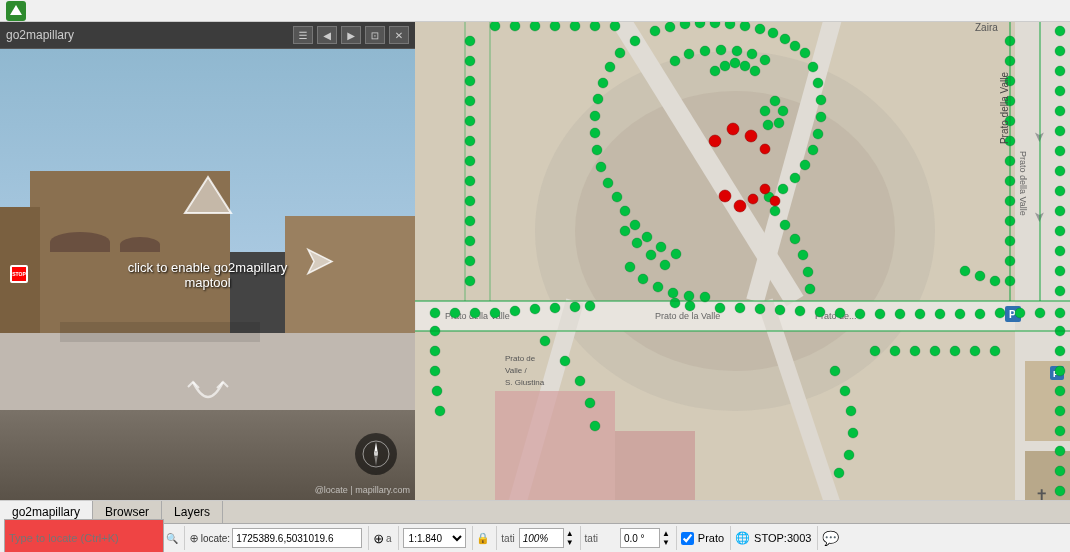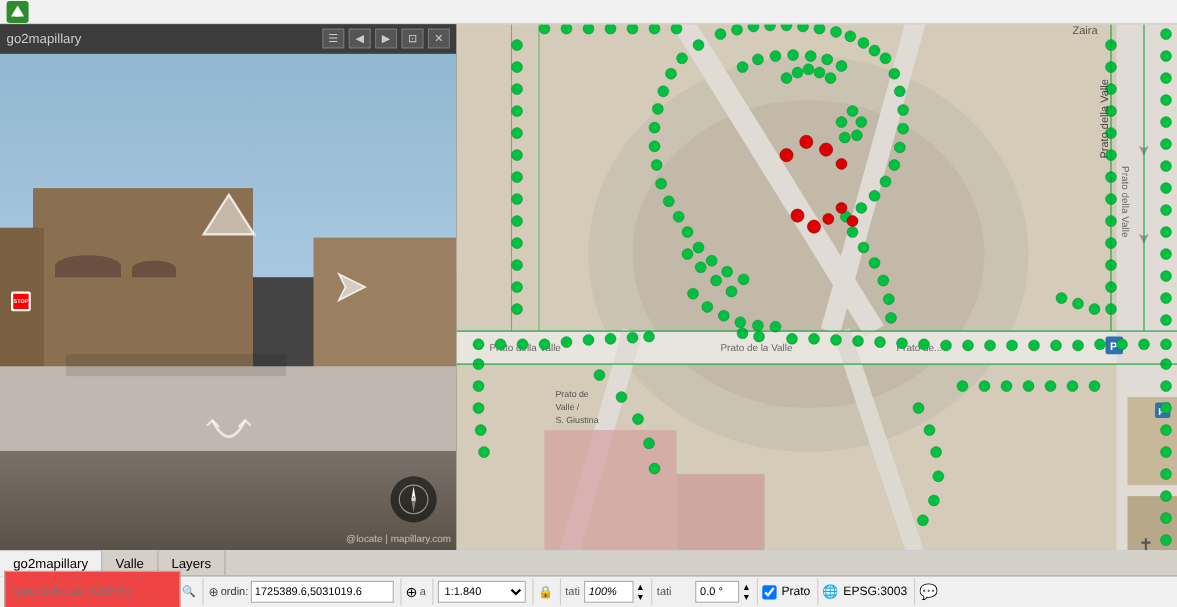--- a/index.html
+++ b/index.html
@@ -111,20 +111,24 @@
         <div class="sv-plaza" style="bottom:0;left:0;right:0;height:37%;"></div>
 
         <div style="position:absolute;bottom:0;left:0;right:0;height:20%;background:linear-gradient(180deg,#7a7268 0%,#5a5248 100%);"></div>
 
         <div style="position:absolute;bottom:35%;left:60px;width:200px;height:20px;background:rgba(0,0,0,0.1);"></div>
 
         <div id="stop-sign" style="left:10px;top:48%;">
           <span style="font-size:5px;font-weight:bold;color:white;">STOP</span>
         </div>
 
+        <div id="click-text">
+          <span>click to enable
+go2mapillary maptool</span>
+        </div>
 
         <div style="position:absolute;top:28%;left:50%;transform:translateX(-50%);color:rgba(255,255,255,0.75);font-size:40px;cursor:pointer;">
           <svg width="50" height="40" viewBox="0 0 50 40">
               <polygon points="25,2 48,38 2,38" fill="rgba(255,255,255,0.5)" stroke="rgba(255,255,255,0.8)" stroke-width="2"></polygon>
             </svg>
         </div>
 
         <div style="position:absolute;top:48%;right:18%;transform:translateY(-50%);color:rgba(255,255,255,0.65);font-size:30px;cursor:pointer;">
           <svg width="40" height="40" viewBox="0 0 40 40">
               <path d="M8,8 L32,20 L8,32 L14,20 Z" fill="rgba(255,255,255,0.6)" stroke="rgba(255,255,255,0.8)" stroke-width="1.5"></path>
@@ -429,47 +433,47 @@
     </div>
   </div>
 
   <div id="bottom-bar">
 
     <div id="tab-row">
       <div class="tab active">
         <span>go2mapillary</span>
       </div>
       <div class="tab">
-        <span>Valle</span>
+        <span>Browser</span>
       </div>
       <div class="tab">
         <span>Layers</span>
       </div>
     </div>
 
     <div id="status-bar">
 
       <div class="status-item">
         <input type="text" id="search-box" class="status-input" style="width: 160px;" placeholder="Type to locate (Ctrl+K)">
         <span style="font-size:10px;color:#555;">🔍</span>
       </div>
 
       <div class="status-item">
         <span style="font-size:11px;color:#444;">⊕</span>
-        <span style="color:#333;font-size:10px;">ordin:</span>
+        <span style="color:#333;font-size:10px;">locate:</span>
         <input type="text" class="status-input" style="width: 130px; font-size: 10px;" value="1725389.6,5031019.6">
       </div>
 
       <div class="status-item">
         <span style="font-size:13px;">⊕</span>
         <span style="font-size:10px;color:#555;">a</span>
       </div>
 
       <div class="status-item">
-        <select class="status-select" style="width:80px;font-size:10px;">
+        <select class="status-select" style="width:63px;font-size:10px;">
           <option>1:1.840</option>
         </select>
       </div>
 
       <div class="status-item">
         <span>🔒</span>
       </div>
 
       <div class="status-item">
         <span style="color:#555;font-size:10px;margin-right:2px;">tati</span>
@@ -489,21 +493,21 @@
         </span>
       </div>
 
       <div class="status-item">
         <input type="checkbox" checked="" style="margin-right: 2px;">
         <label style="font-size:11px;">Prato</label>
       </div>
 
       <div class="status-item">
         <span style="font-size:12px;margin-right:2px;">🌐</span>
-        <span style="font-size:11px;">EPSG:3003</span>
+        <span style="font-size:11px;">STOP:3003</span>
       </div>
 
       <div class="status-item" style="border-right:none;">
         <span style="font-size:14px;">💬</span>
       </div>
     </div>
   </div>
 </div>
 
 </body></html>

